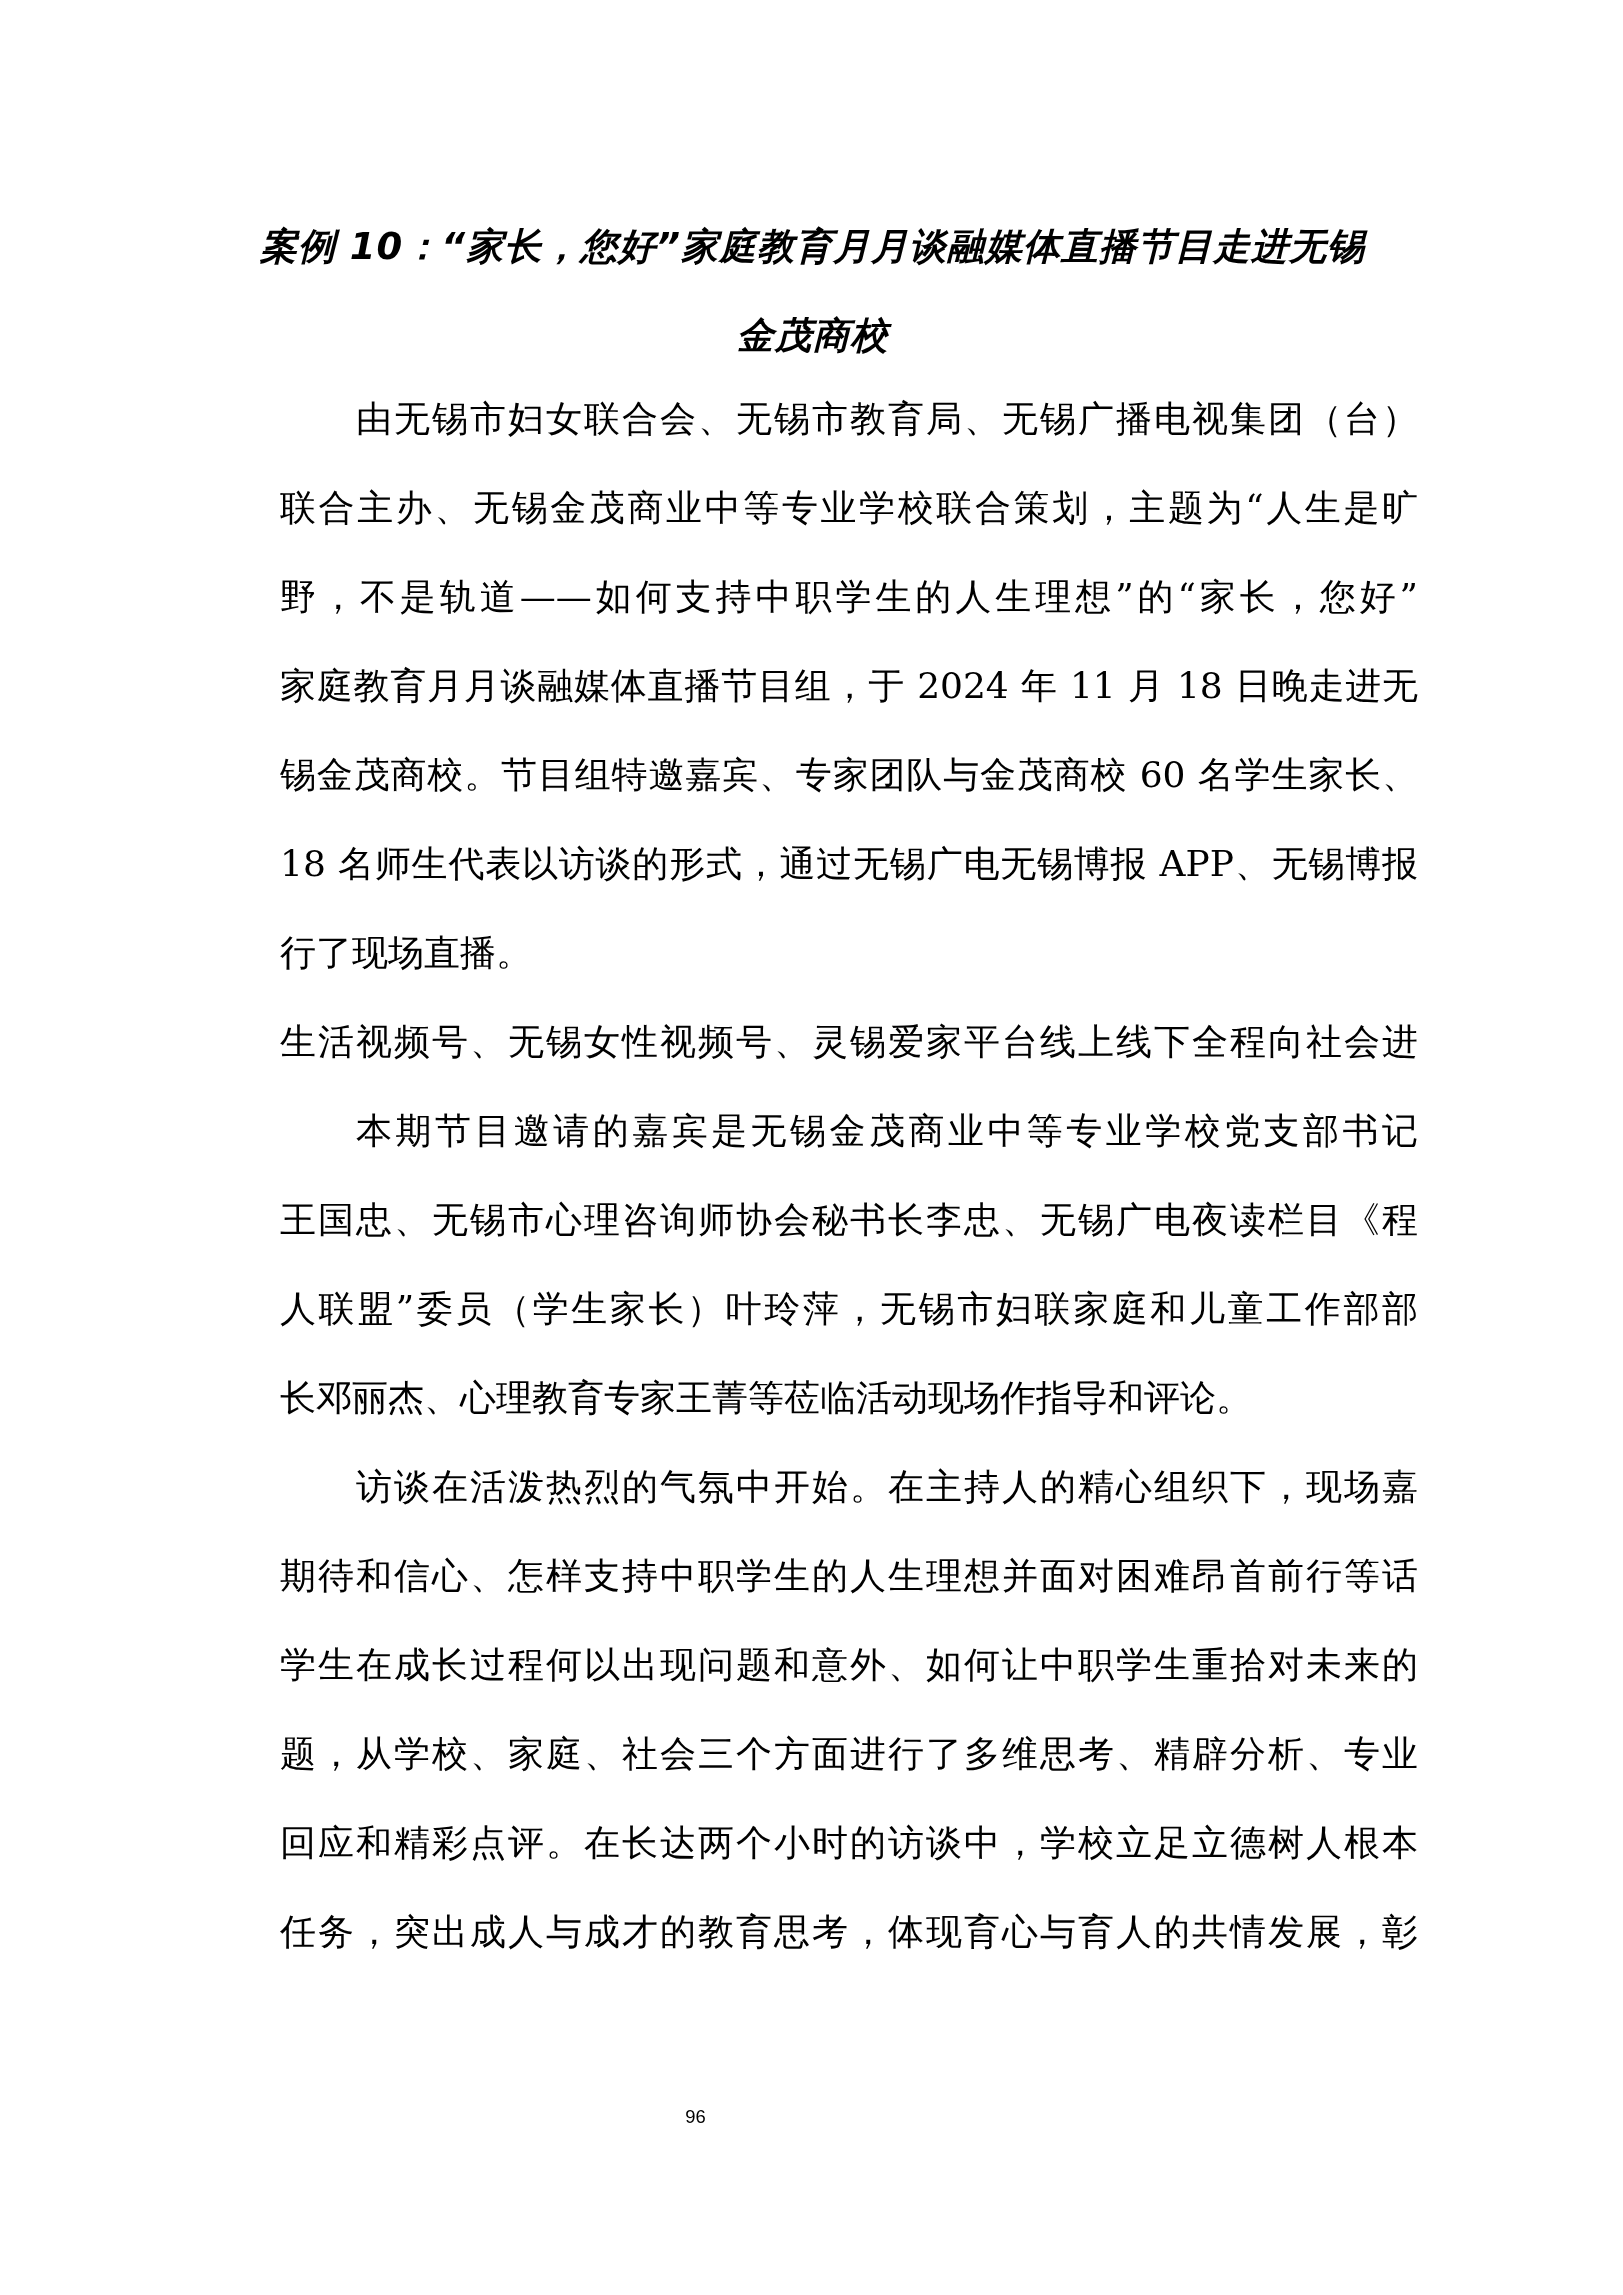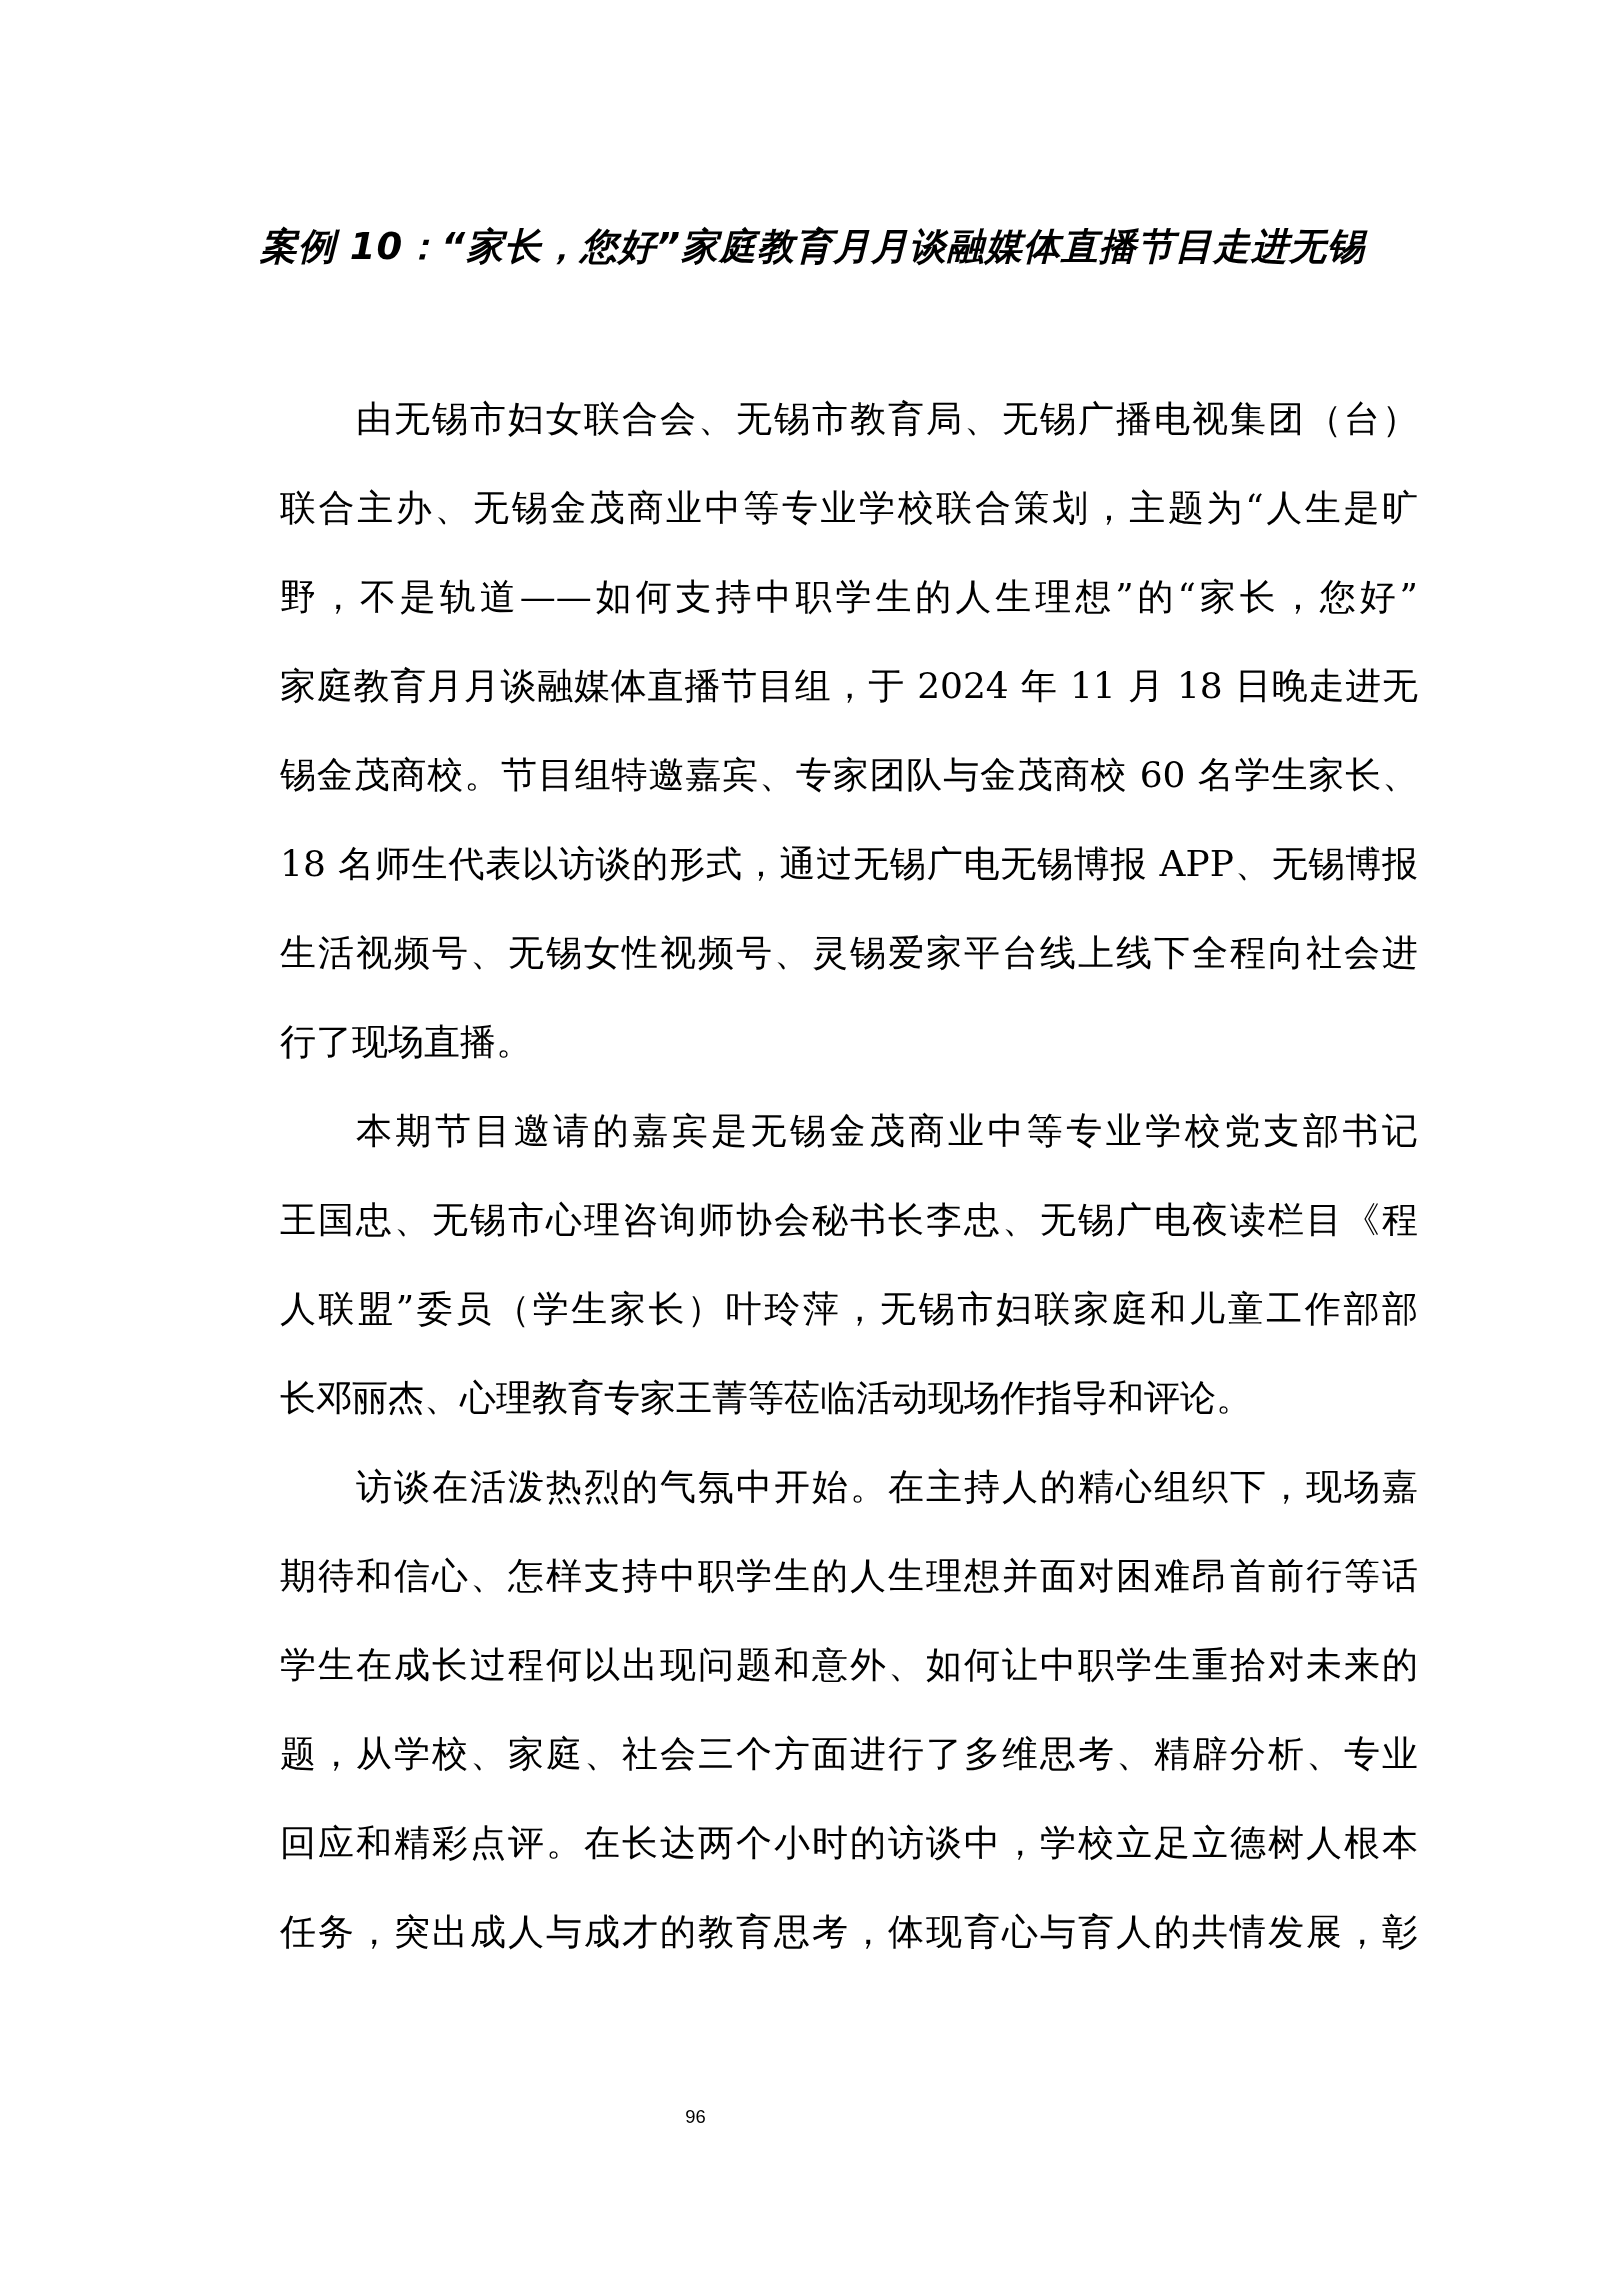--- a/index.html
+++ b/index.html
@@ -74,33 +74,34 @@
       line-height: 31px;
     }
   </style>
 </head>
 <body>
 
 <div class="page">
 
   <div class="title">
     <span class="title-line">案例 10：“家长，您好”家庭教育月月谈融媒体直播节目走进无锡</span>
+    <span class="title-line">金茂商校</span>
   </div>
 
   <div class="body-text">
 
     <div>
       <span class="line indent">由无锡市妇女联合会、无锡市教育局、无锡广播电视集团（台）</span>
       <span class="line">联合主办、无锡金茂商业中等专业学校联合策划，主题为“人生是旷</span>
       <span class="line">野，不是轨道——如何支持中职学生的人生理想”的“家长，您好”</span>
       <span class="line">家庭教育月月谈融媒体直播节目组，于 2024 年 11 月 18 日晚走进无</span>
       <span class="line">锡金茂商校。节目组特邀嘉宾、专家团队与金茂商校 60 名学生家长、</span>
       <span class="line">18 名师生代表以访谈的形式，通过无锡广电无锡博报 APP、无锡博报</span>
+      <span class="line last">行了现场直播。</span>
       <span class="line">生活视频号、无锡女性视频号、灵锡爱家平台线上线下全程向社会进</span>
-      <span class="line last">行了现场直播。</span>
     </div>
 
     <div>
       <span class="line indent">本期节目邀请的嘉宾是无锡金茂商业中等专业学校党支部书记</span>
       <span class="line">王国忠、无锡市心理咨询师协会秘书长李忠、无锡广电夜读栏目《程</span>
       <span class="line">人联盟”委员（学生家长）叶玲萍，无锡市妇联家庭和儿童工作部部</span>
       <span class="line last">长邓丽杰、心理教育专家王菁等莅临活动现场作指导和评论。</span>
     </div>
 
     <div>

